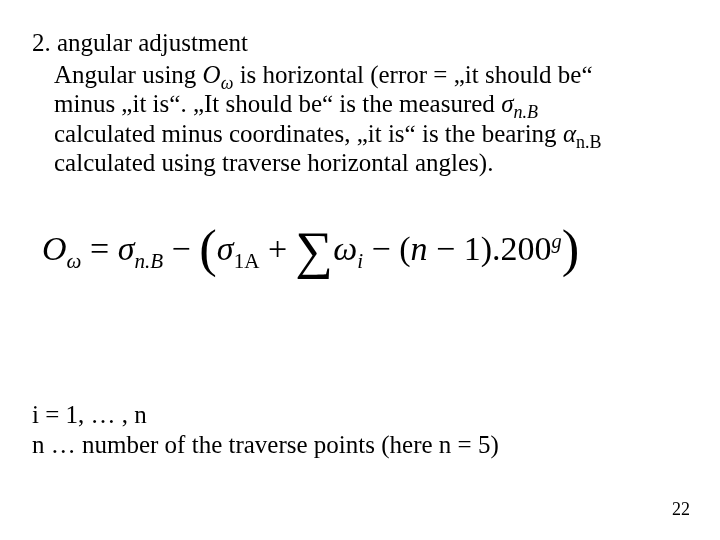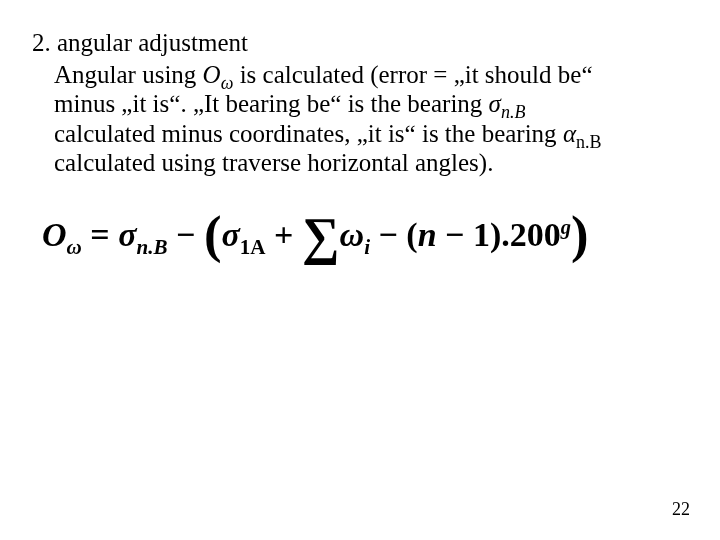--- a/index.html
+++ b/index.html
@@ -38,26 +38,25 @@
     line-height: 0;
     font-style: italic;
   }
   .subn {
     font-size: 0.72em;
     vertical-align: sub;
     line-height: 0;
   }
   .formula {
     position: absolute;
-    top: 216px;
+    top: 230px;
     left: 42px;
     font-size: 34px;
     font-style: italic;
     white-space: nowrap;
-    font-weight: bold;
   }
   .formula .rm { font-style: normal; }
   .formula .fsub {
     font-size: 0.62em;
     vertical-align: sub;
     line-height: 0;
   }
   .formula .fsup {
     font-size: 0.6em;
     vertical-align: super;
@@ -99,28 +98,32 @@
 
 <div class="slide">
 
   <div class="content">
 
     <div class="heading-line">
       <span>2. angular adjustment</span>
     </div>
 
     <div class="body-text">
-      <span>Angular using </span><span class="ital">O</span><span class="sub">ω</span><span> is calculated (error = „it should be“</span><br>
-      <span>minus „it is“. „It bearing be“ is the bearing </span><span class="ital">σ</span><span class="sub">n.B</span><br>
+      <span>Angular using </span><span class="ital">O</span><span class="sub">ω</span><span> is horizontal (error = „it should be“</span><br>
+      <span>minus „it is“. „It should be“ is the measured </span><span class="ital">σ</span><span class="sub">n.B</span><br>
       <span>calculated minus coordinates, „it is“ is the bearing </span><span class="ital">α</span><span class="subn">n.B</span><br>
       <span>calculated using traverse horizontal angles).</span>
     </div>
 
   </div>
 
   <div class="formula">
     <span>O</span><span class="fsub">ω</span><span class="rm"> = </span><span>σ</span><span class="fsub">n.B</span><span class="rm"> − </span><span class="bigpar">(</span><span>σ</span><span class="fsub rm">1A</span><span class="rm"> + </span><span class="bigsum">∑</span><span>ω</span><span class="fsub">i</span><span class="rm"> −  </span><span class="rm">(</span><span>n</span><span class="rm">  −  </span><span class="rm">1</span><span class="rm">)</span><span class="rm">.</span><span class="rm">200</span><span class="fsup">g</span><span class="bigpar">)</span>
   </div>
 
+  <div class="lower-block">
+    <div>i = 1, … , n</div>
+    <div>n … number of the traverse points (here n = 5)</div>
+  </div>
 
   <div class="page-num">22</div>
 
 </div>
 
 </body></html>

